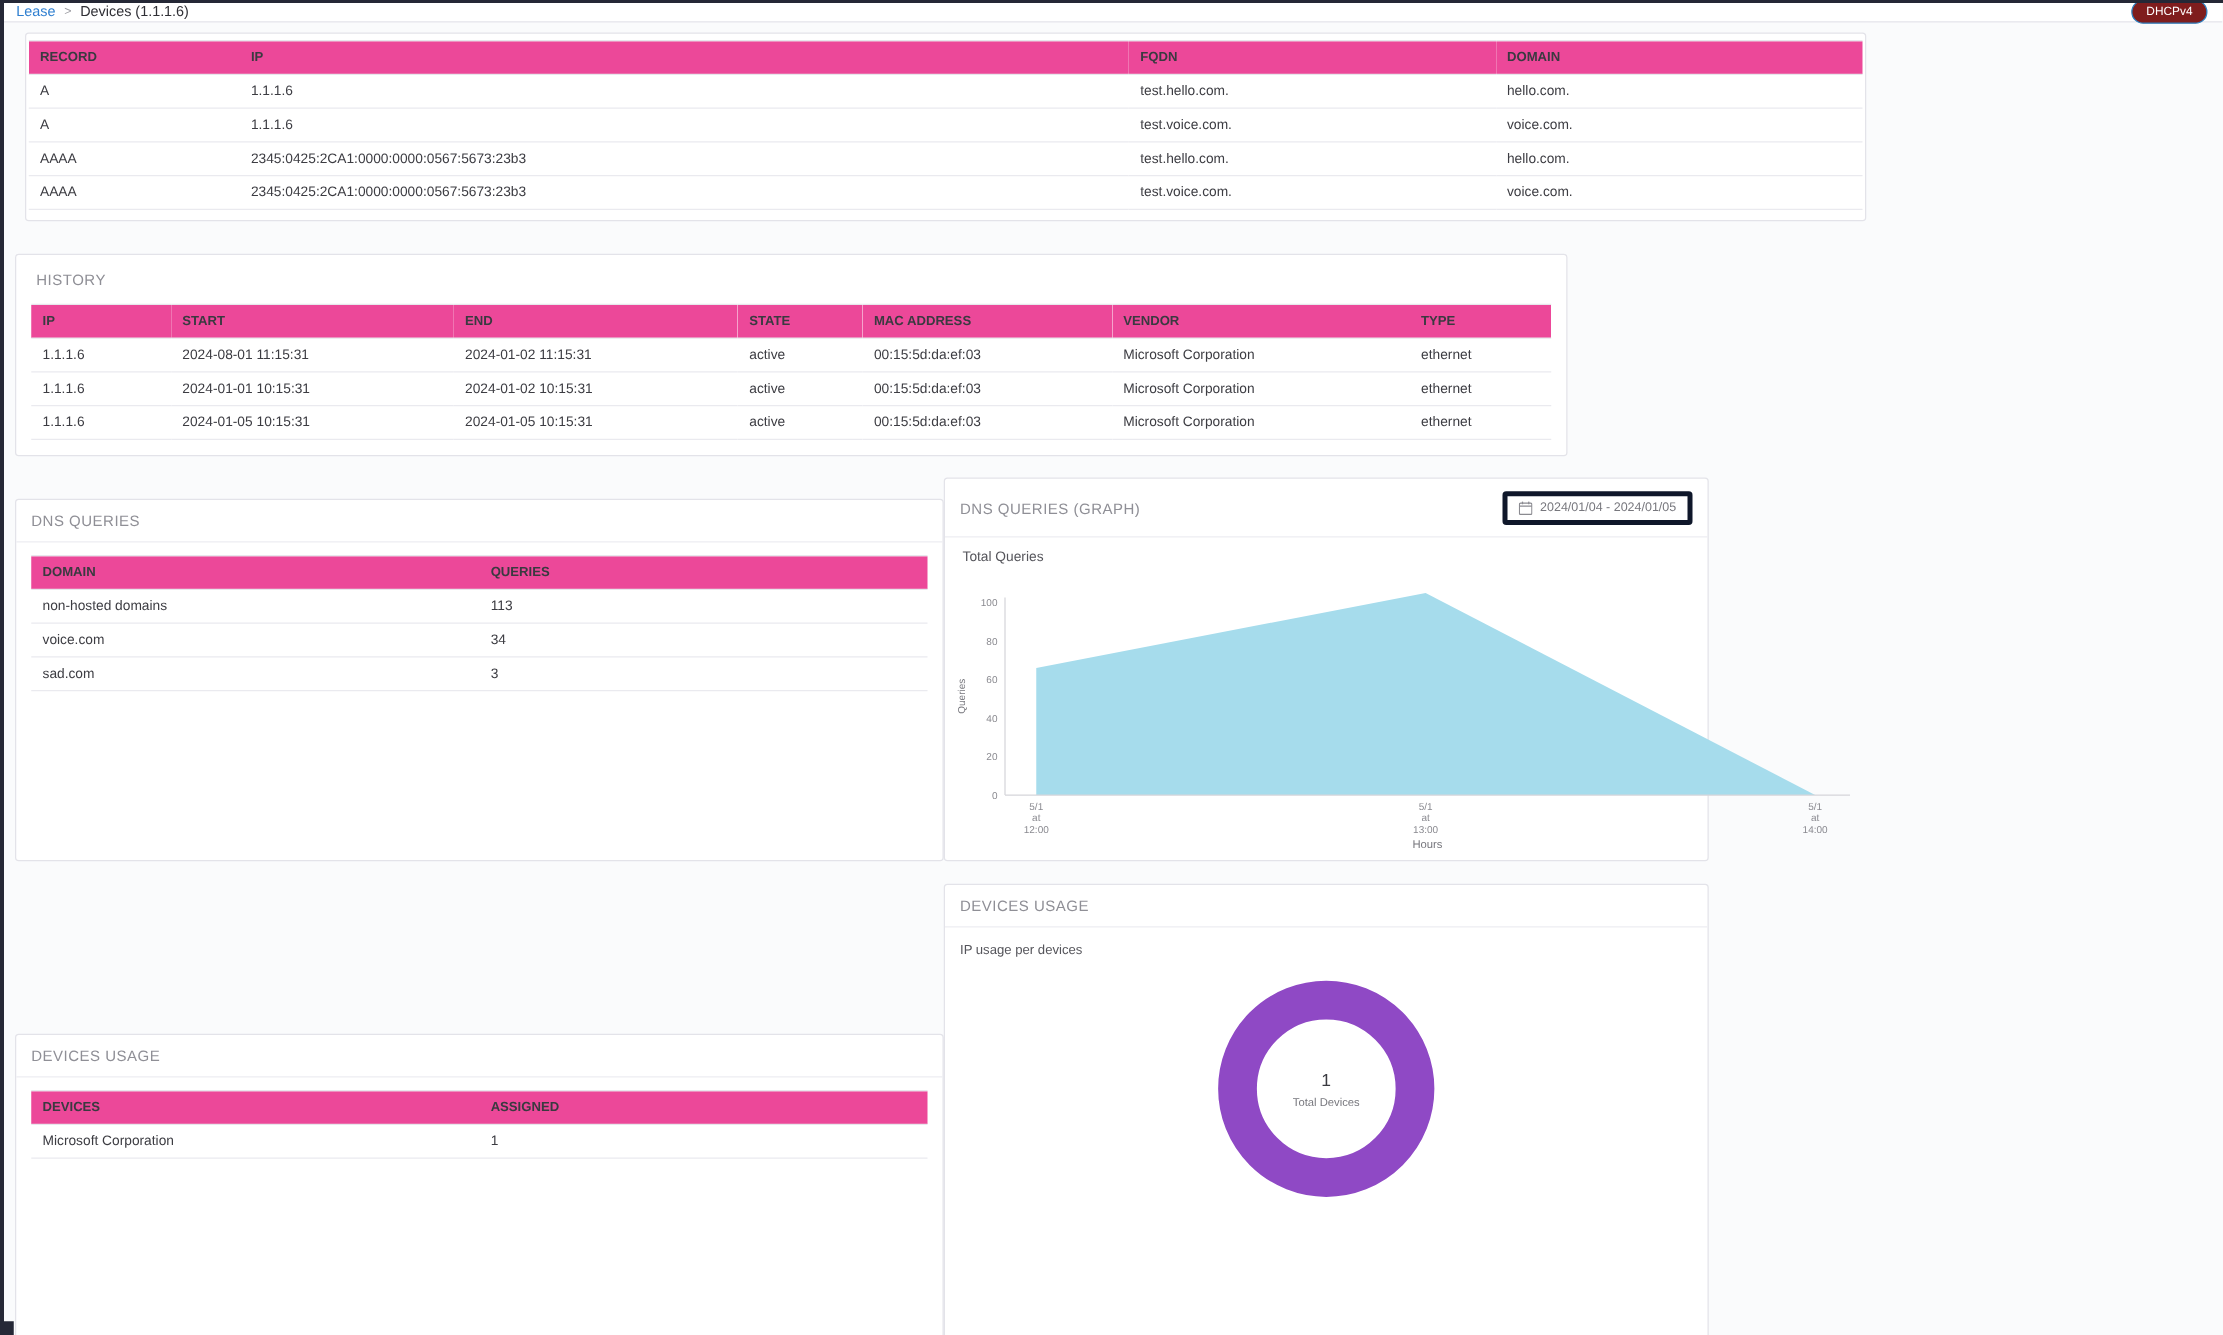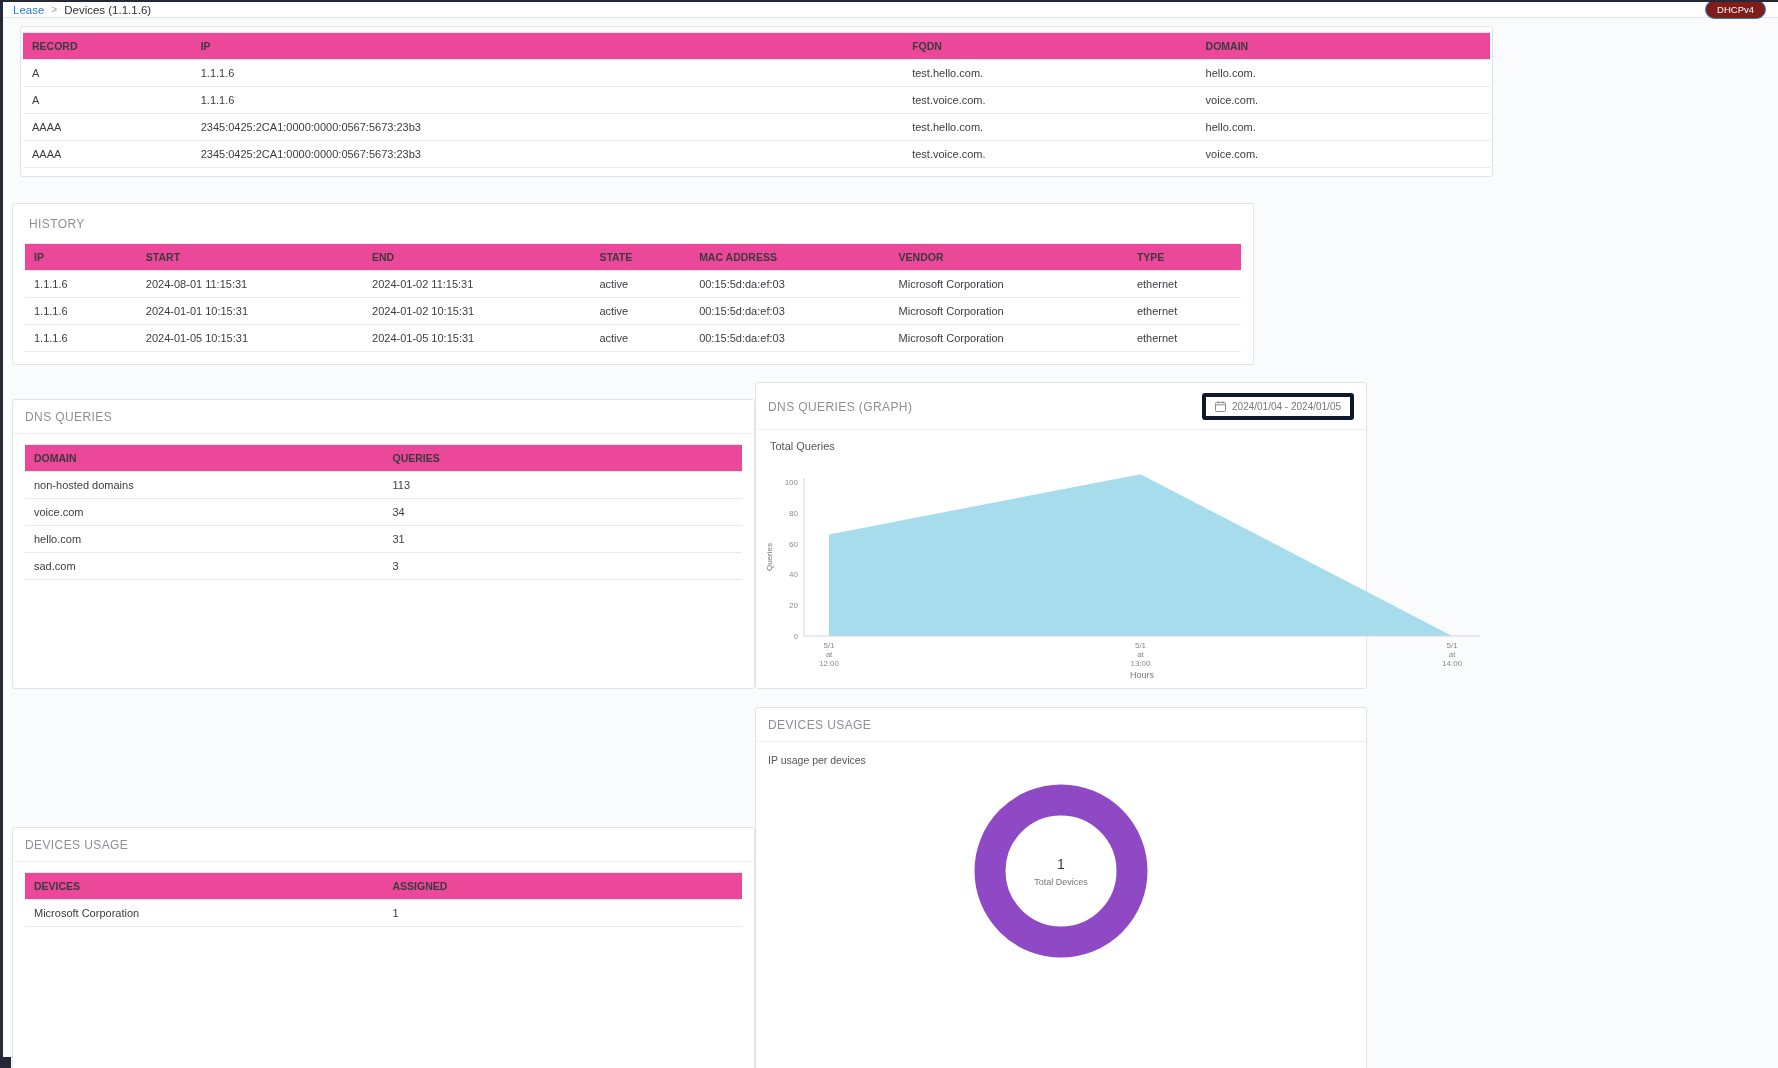--- a/index.html
+++ b/index.html
@@ -255,24 +255,20 @@
               </tr>
           </thead>
           <tbody>
               <tr>
                 <td>non-hosted domains</td>
                 <td>113</td>
               </tr>
               <tr>
                 <td>voice.com</td>
                 <td>34</td>
-              </tr>
-              <tr>
-                <td>hello.com</td>
-                <td>31</td>
               </tr>
               <tr>
                 <td>sad.com</td>
                 <td>3</td>
               </tr>
             </tbody>
         </table>
       </div>
     </section>
 

